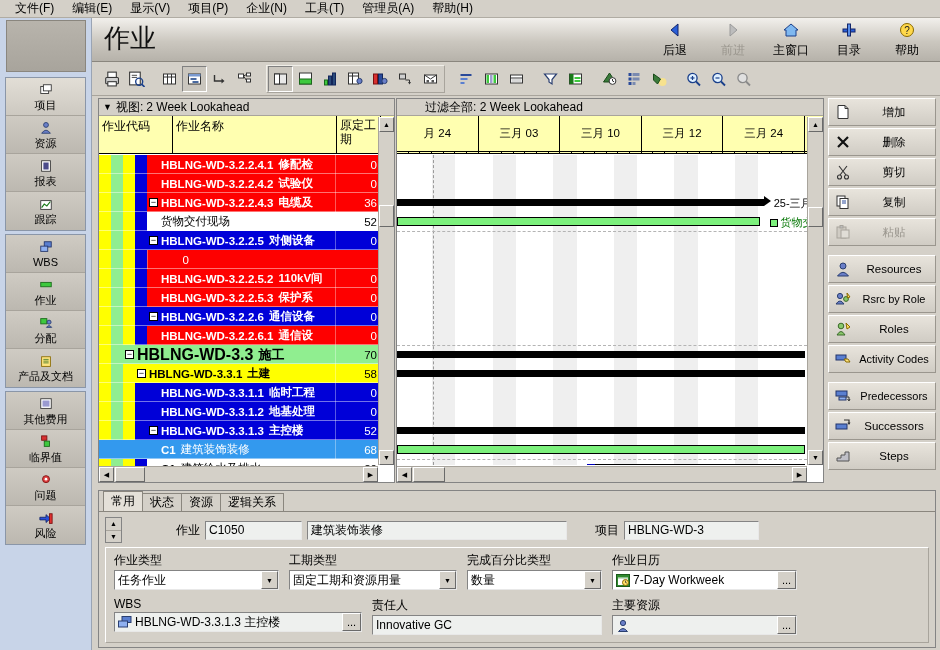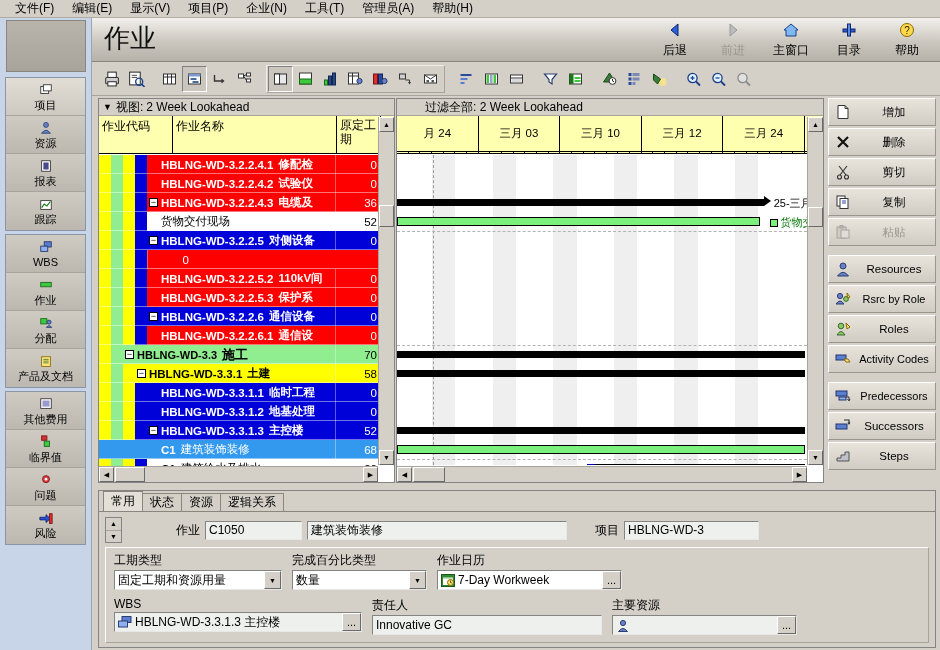--- a/index.html
+++ b/index.html
@@ -789,21 +789,21 @@
           <div class="rowline"></div>
         </div>
         <div class="grow">
           <div style="display: flex;">
             <div class="band" style="background: rgb(255, 255, 0);"></div>
             <div class="band" style="background: rgb(144, 238, 144);"></div>
           </div>
           <div class="rowmain r-green">
             <div class="rname">
               <span class="expander">−</span>
-              <span class="wbscode" style="font-size:11px;text-align:right;">HBLNG-WD-3.3</span>
+              <span class="wbscode" style="font-size:16px;text-align:right;">HBLNG-WD-3.3</span>
               <span class="wbsname" style="font-size:13px;">施工</span>
             </div>
             <div class="rdur">70</div>
           </div>
           <div class="rowline"></div>
         </div>
         <div class="grow">
           <div style="display: flex;">
             <div class="band" style="background: rgb(255, 255, 0);"></div>
             <div class="band" style="background: rgb(144, 238, 144);"></div>
@@ -1228,20 +1228,27 @@
         </div>
         <div class="fld-label" style="width:78px;text-align:right;margin-right:5px;">作业</div>
         <div class="inp" style="width:97px;">C1050</div>
         <div class="inp" style="width:260px;margin-left:5px;">建筑装饰装修</div>
         <div class="fld-label" style="margin-left:28px;margin-right:5px;">项目</div>
         <div class="inp" style="width:135px;">HBLNG-WD-3</div>
       </div>
 
       <div class="group-box" style="margin-top:3px;height:96px;padding:4px 8px;">
         <div style="display:flex;">
+          <div style="width:165px;margin-right:10px;">
+            <div class="fld-label">作业类型</div>
+            <div class="combo" style="margin-top:1px;">
+              <span>任务作业</span>
+              <span class="arrow">▼</span>
+            </div>
+          </div>
           <div style="width:168px;margin-right:10px;">
             <div class="fld-label">工期类型</div>
             <div class="combo" style="margin-top:1px;">
               <span>固定工期和资源用量</span>
               <span class="arrow">▼</span>
             </div>
           </div>
           <div style="width:135px;margin-right:10px;">
             <div class="fld-label">完成百分比类型</div>
             <div class="combo" style="margin-top:1px;">

